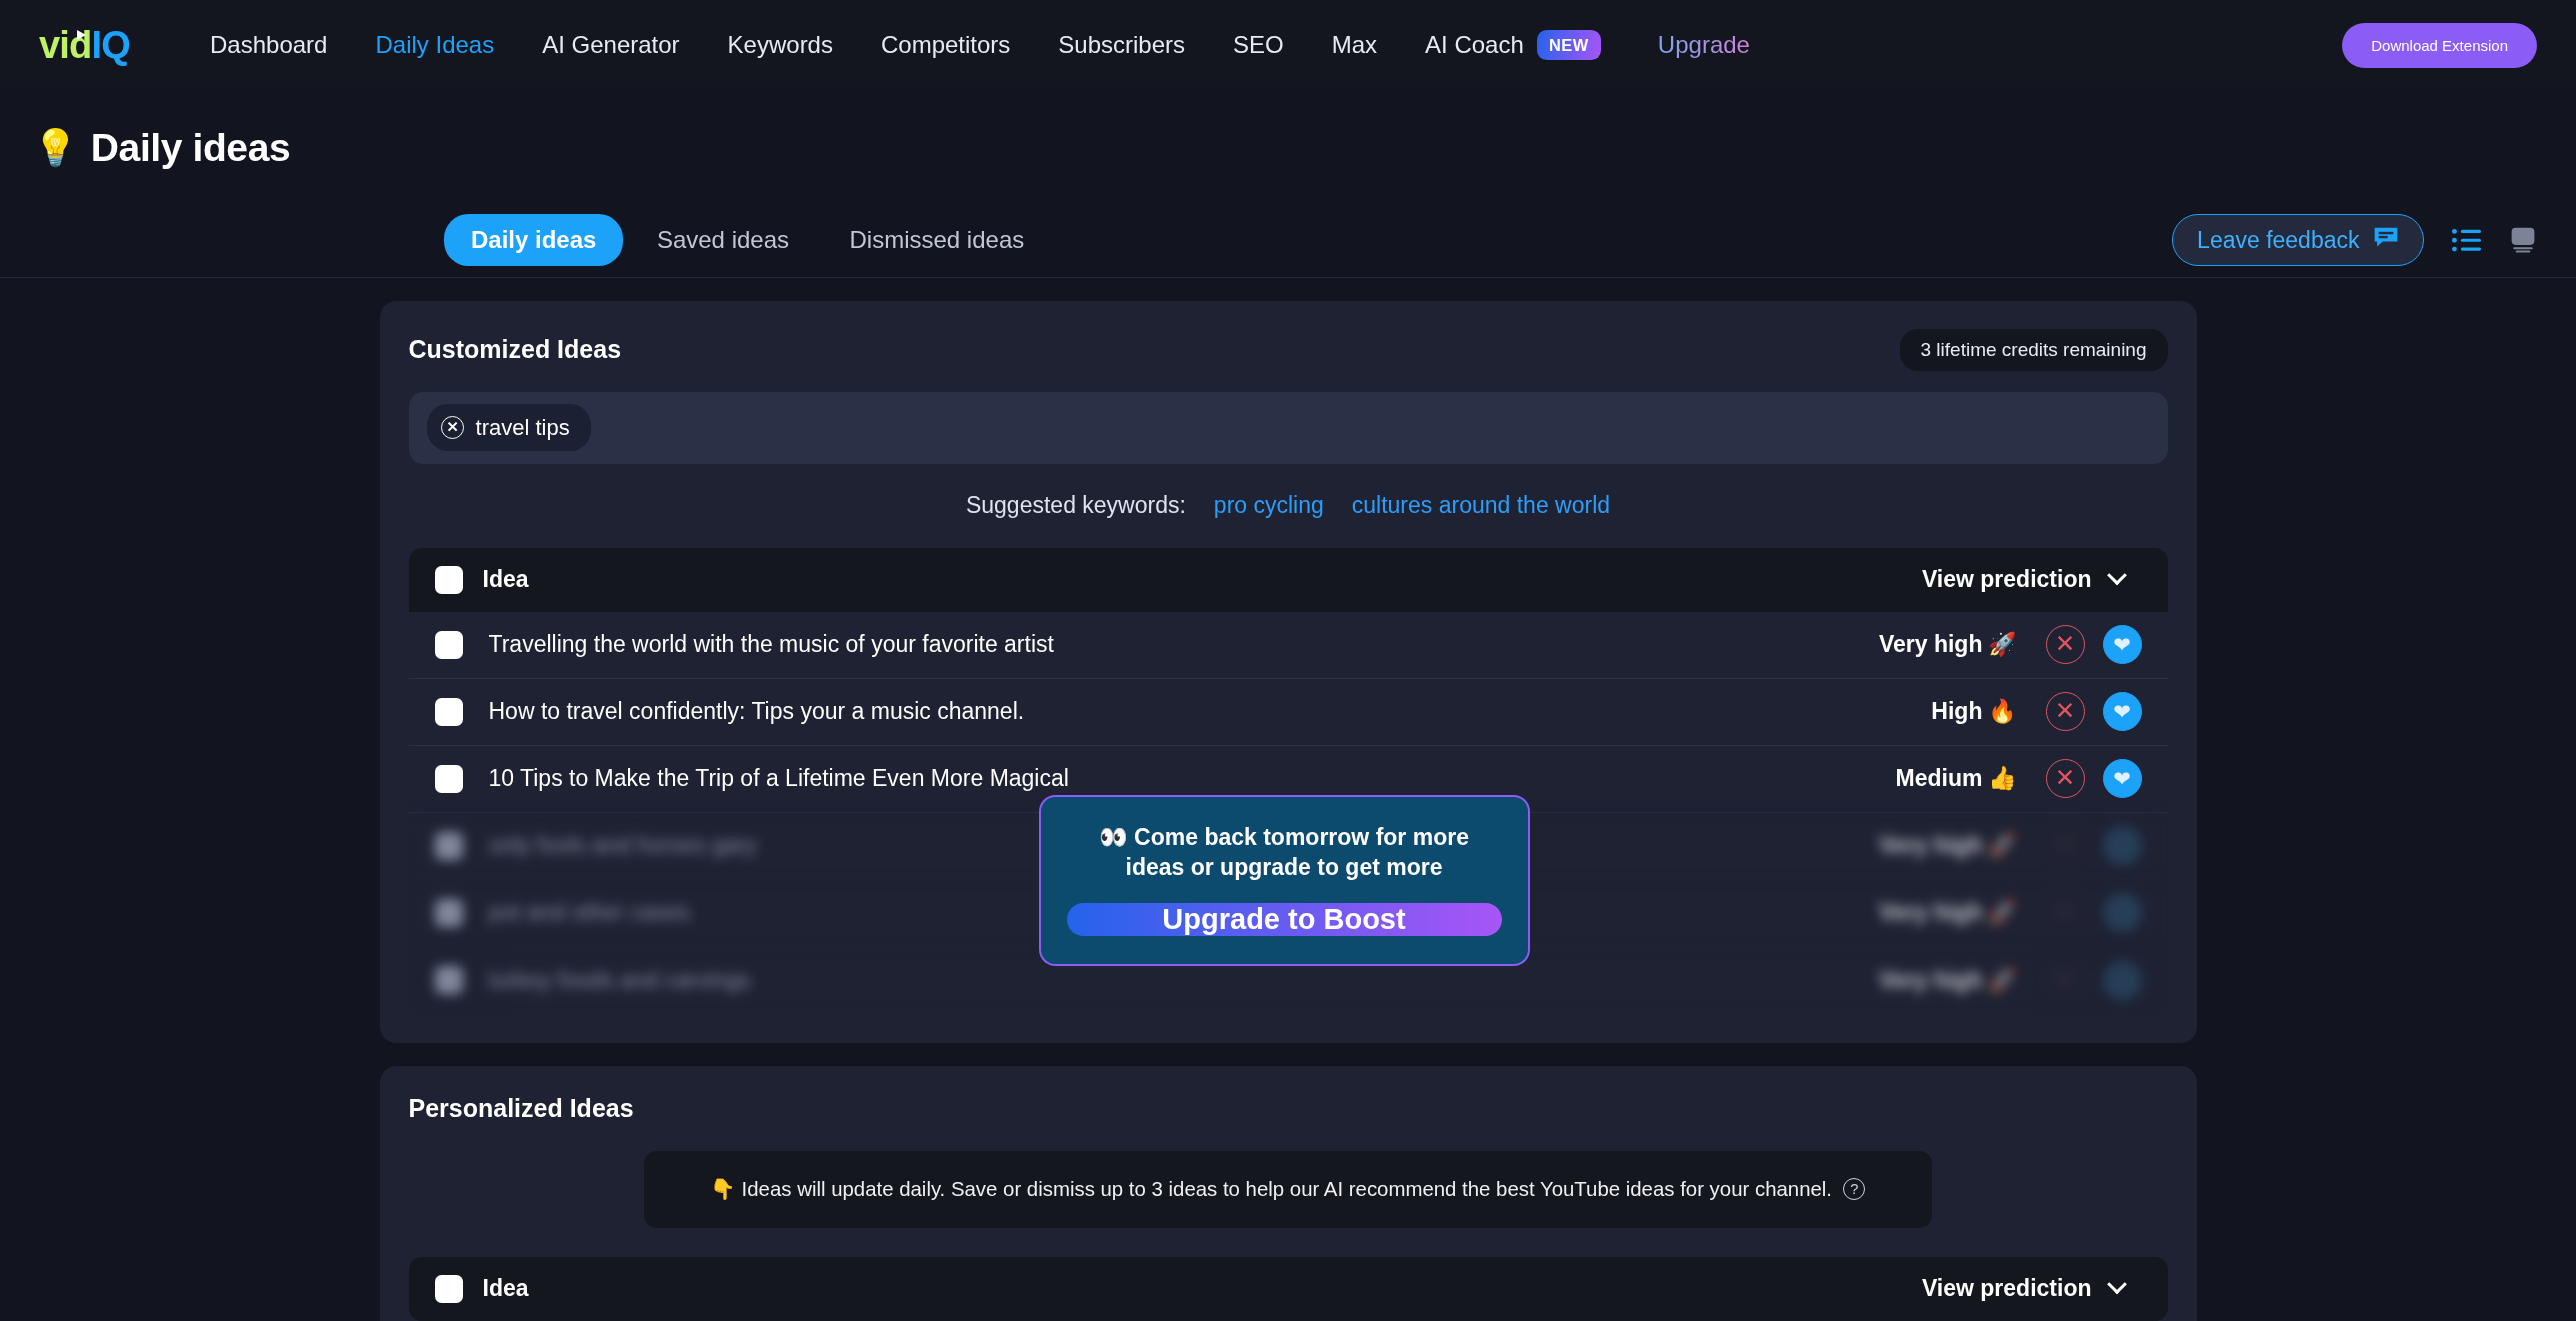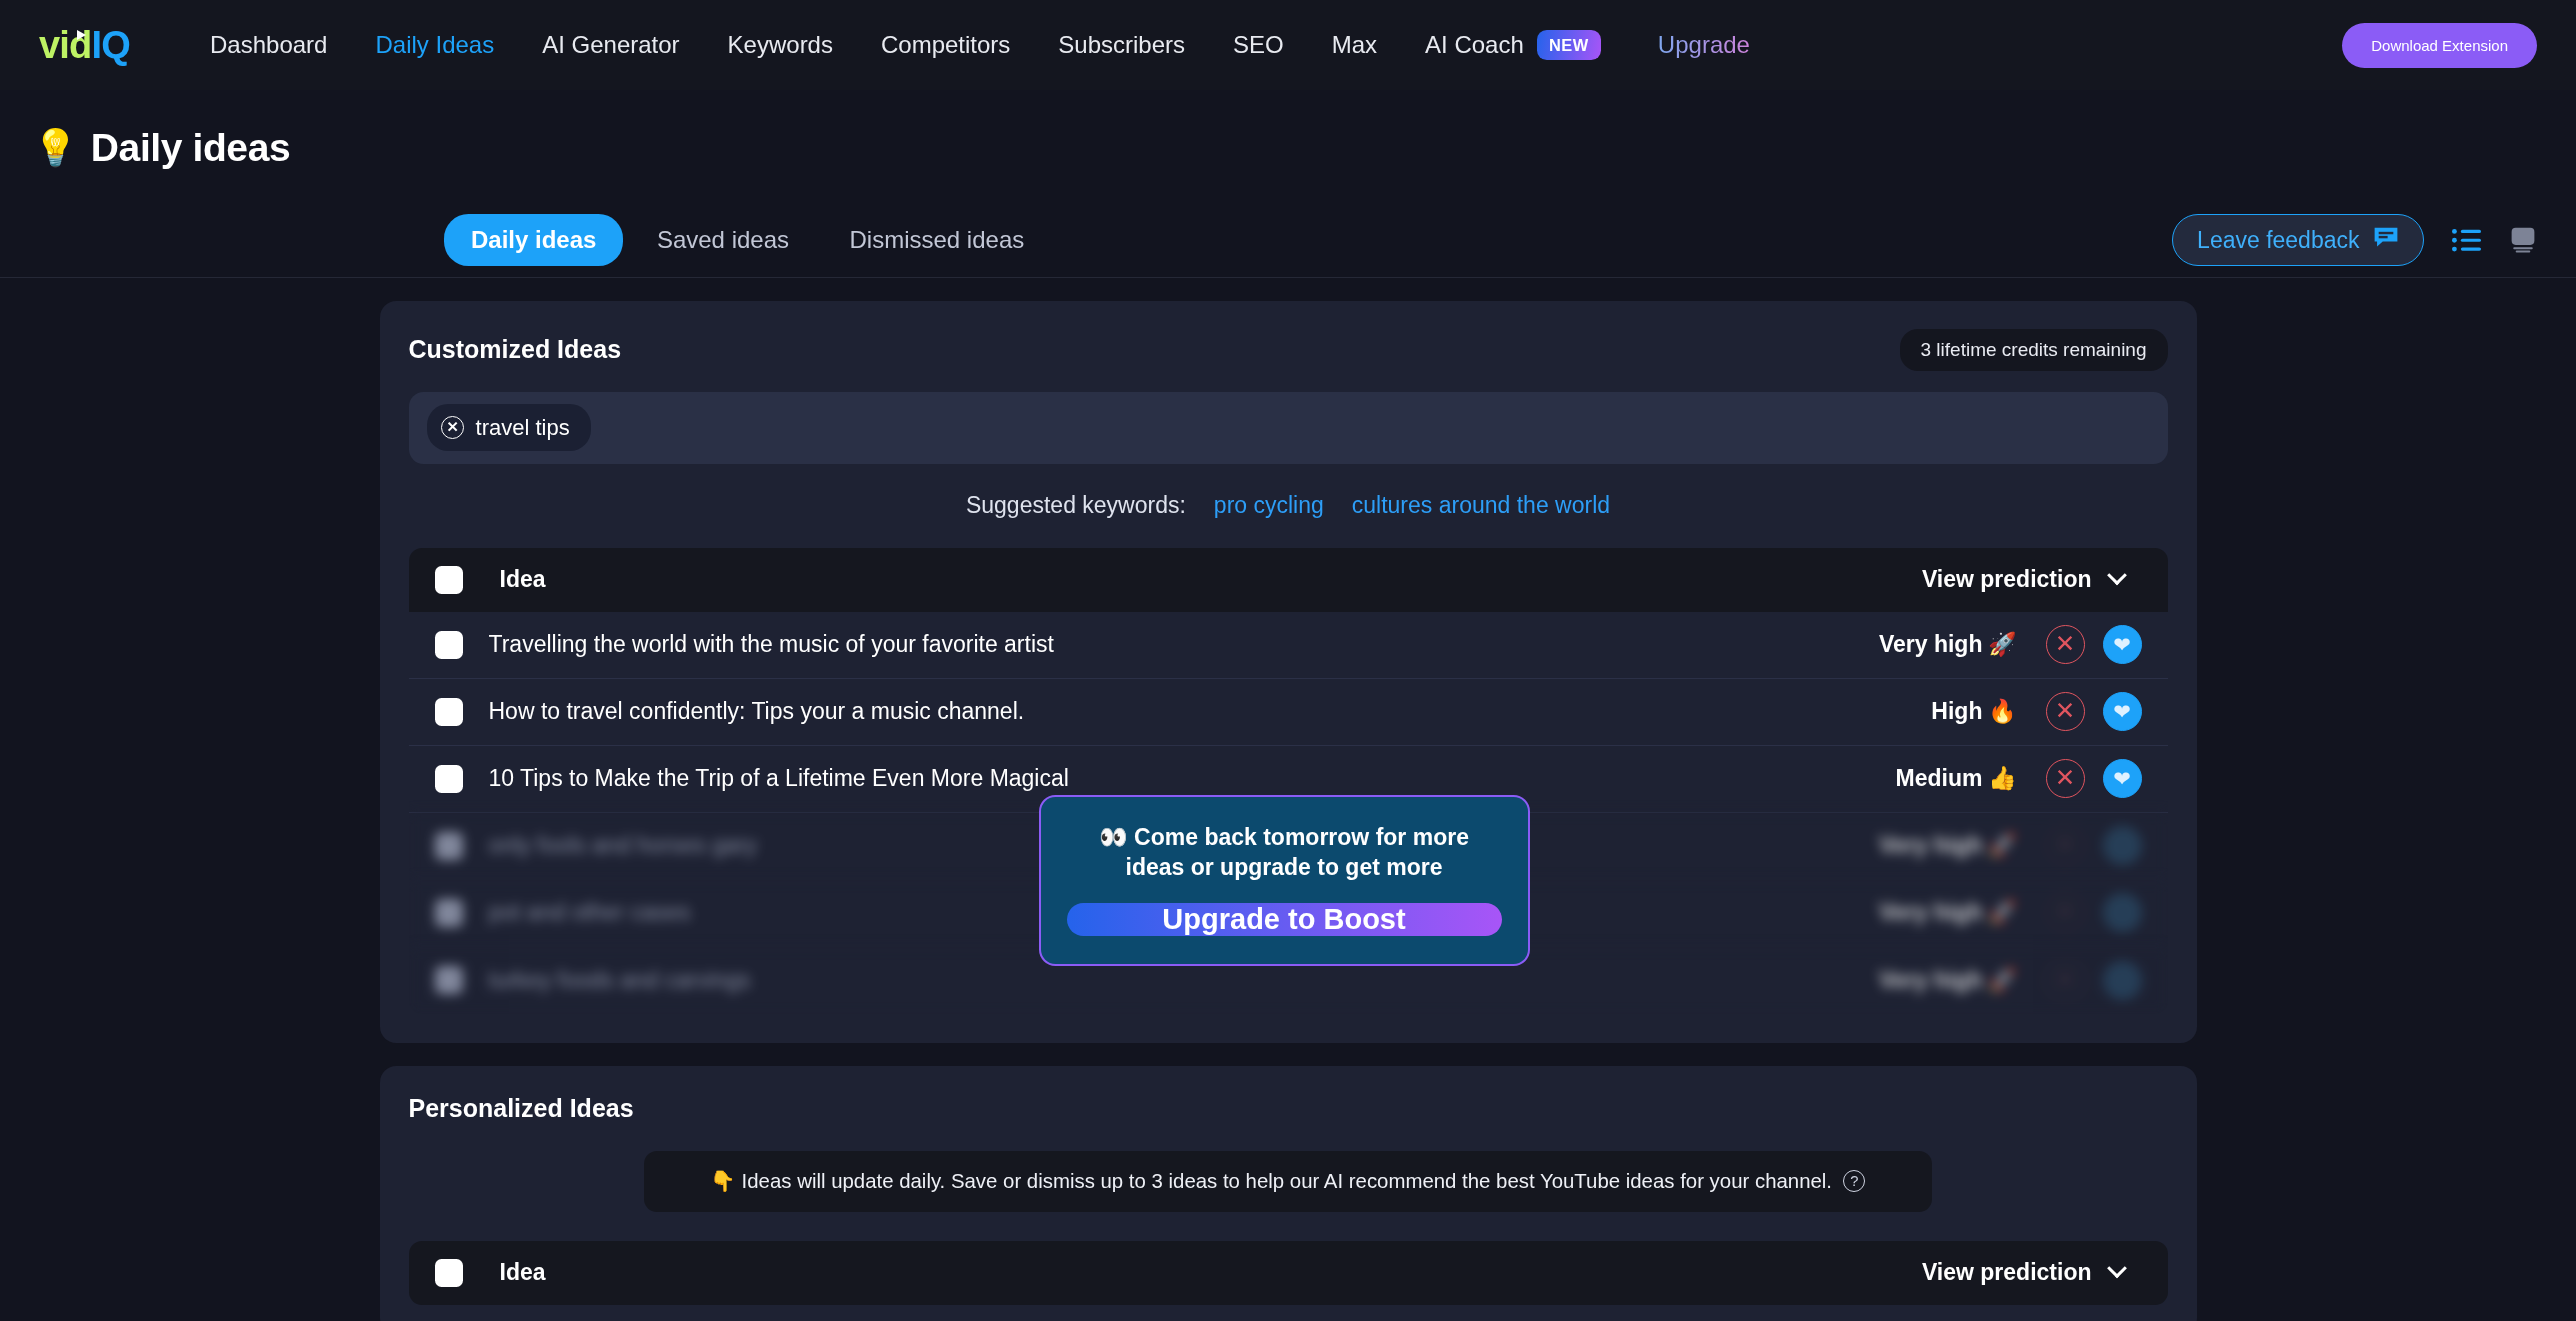--- a/index.html
+++ b/index.html
@@ -204,21 +204,21 @@
     align-items: center;
     padding: 0 26px;
   }
   .cb {
     width: 28px; height: 28px;
     background: #ffffff;
     border-radius: 6.5px;
     flex: none;
     cursor: pointer;
   }
-  .thead .lbl { font-size: 23px; font-weight: 700; margin-left: 37px; }
+  .thead .lbl { font-size: 23px; font-weight: 700; margin-left: 20px; }
   .viewpred {
     margin-left: auto;
     font-size: 23px;
     font-weight: 600;
     display: flex;
     align-items: center;
     gap: 18px;
     cursor: pointer;
     padding-right: 18px;
     justify-content: center;
@@ -294,21 +294,21 @@
     cursor: pointer;
     font-family: inherit;
   }
 
   
   .notice {
     margin: 28px auto 0;
     width: 1288px;
     background: #15171f;
     border-radius: 13px;
-    height: 61px;
+    height: 77px;
     display: flex;
     align-items: center;
     justify-content: center;
     gap: 11.4px;
     font-size: 20.4px;
     color: #eef0f6;
     padding: 0 24.5px;
   }
   .qmark {
     width: 22px; height: 22px;

